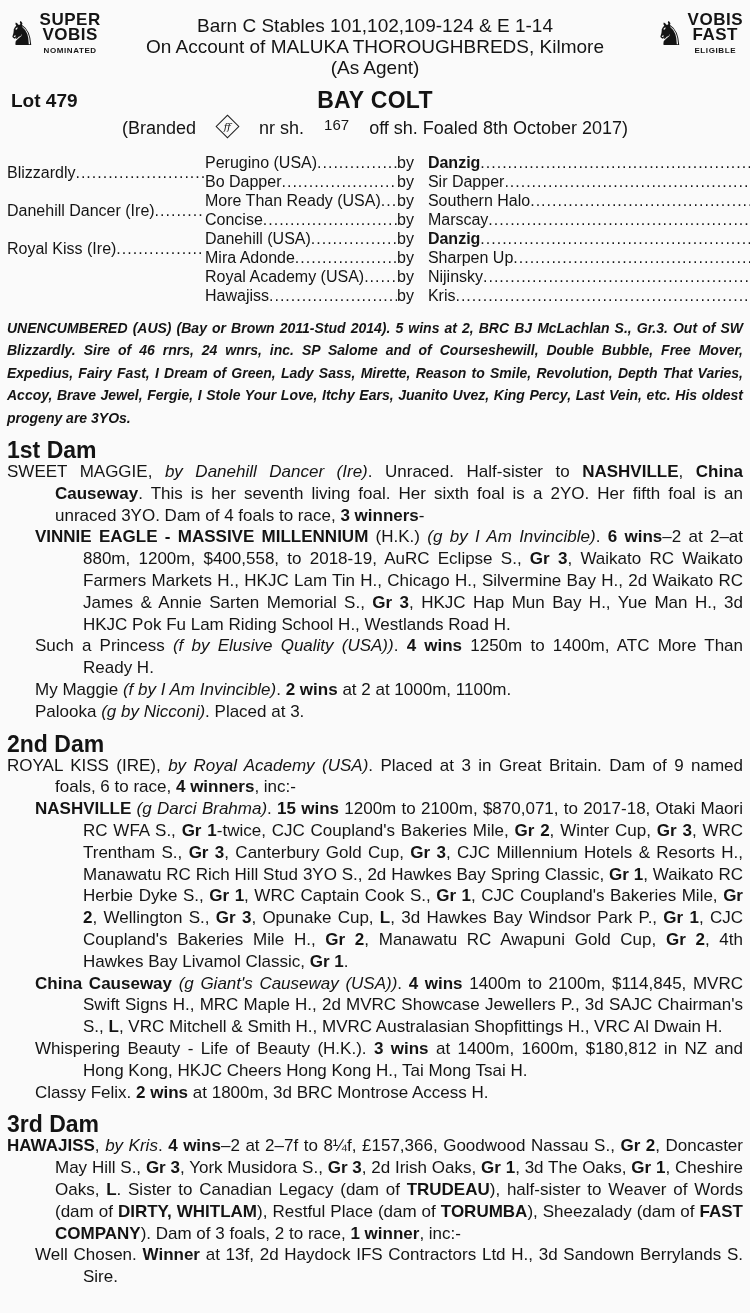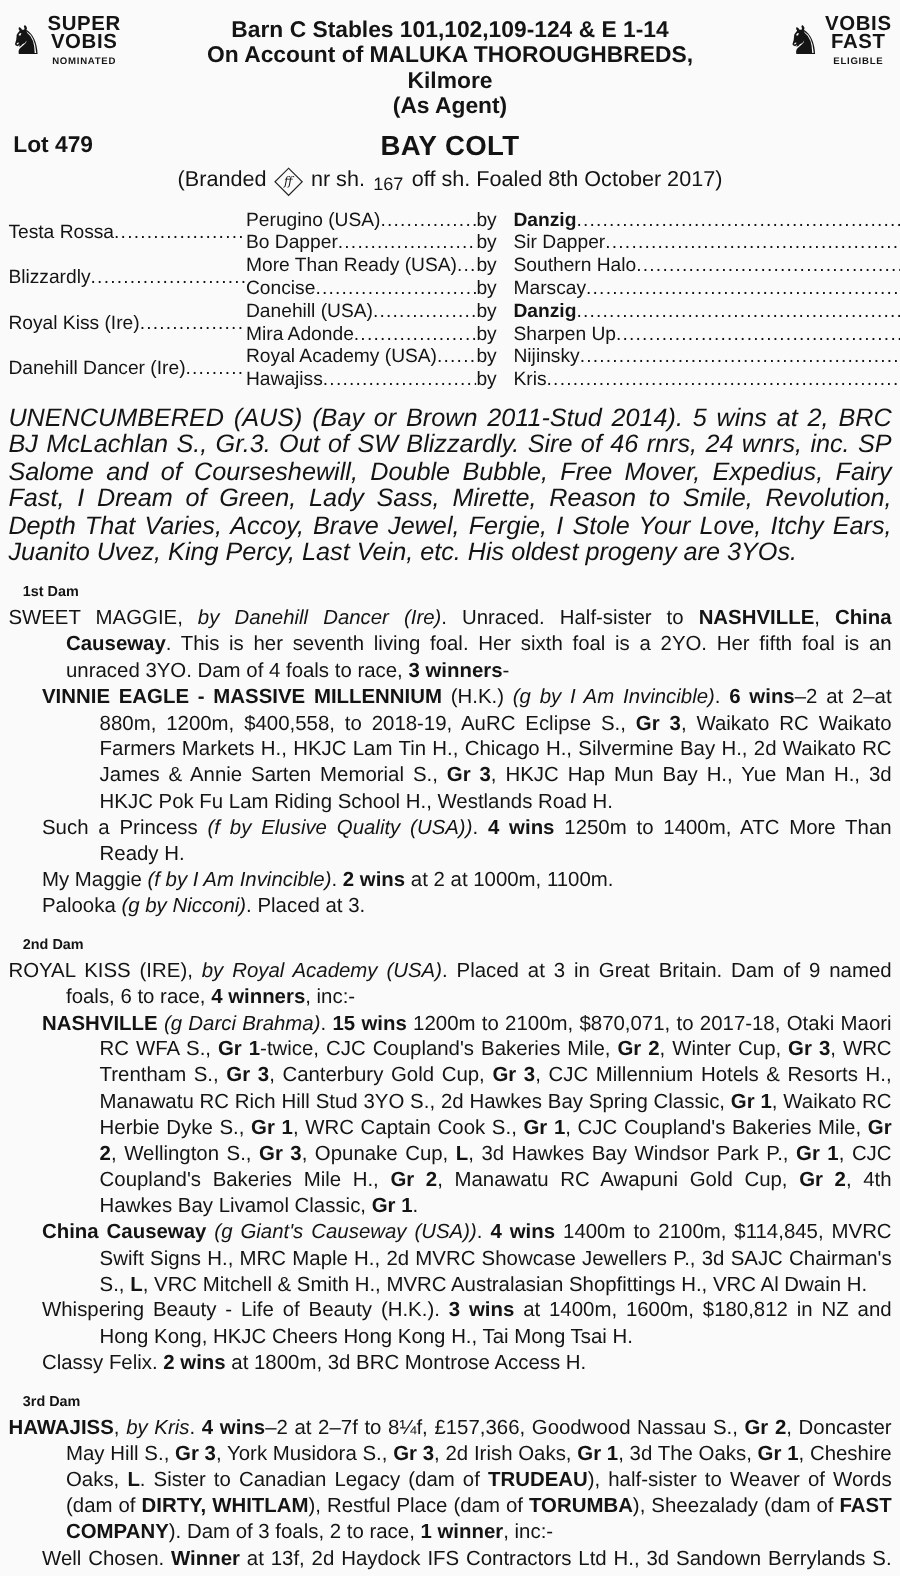--- a/index.html
+++ b/index.html
@@ -11,27 +11,27 @@
   .page{box-sizing:border-box;width:750px;height:1313px;padding:10px 7px 0 7px;}
 
   
   .hdr{display:flex;align-items:flex-start;}
   .logo{width:128px;display:flex;align-items:center;gap:3px;padding-top:2px;}
   .logo.right{justify-content:flex-end;}
   .horse{font-size:33px;line-height:30px;}
   .logo-txt{display:flex;flex-direction:column;align-items:center;}
   .logo-big{font-weight:bold;font-size:17px;line-height:15px;letter-spacing:.5px;white-space:nowrap;}
   .logo-cap{font-size:8px;font-weight:bold;letter-spacing:.6px;margin-top:4px;}
-  .hdr-center{flex:1;text-align:center;font-weight:bold;font-size:19px;line-height:21px;padding-top:5px;}
+  .hdr-center{flex:1;text-align:center;font-weight:normal;font-size:19px;line-height:21px;padding-top:5px;}
 
   .lot-row{position:relative;margin-top:9px;height:28px;}
   .lot{position:absolute;left:4px;top:3px;font-weight:bold;font-size:19px;}
   .title{text-align:center;font-weight:bold;font-size:23px;letter-spacing:.3px;}
 
-  .brand-row{margin-top:3px;font-size:18px;display:flex;justify-content:center;align-items:flex-end;gap:5px;}
+  .brand-row{margin-top:3px;font-size:18px;display:flex;justify-content:center;align-items:flex-start;gap:18px;}
   .brand-diamond{width:15px;height:15px;border:1.3px solid #222;transform:rotate(45deg);
     display:inline-flex;align-items:center;justify-content:center;margin:0 5px;background:#fafafa;}
   .bm{transform:rotate(-45deg);font-family:"DejaVu Serif",serif;font-style:italic;font-size:10px;line-height:10px;}
   .frac{display:inline-flex;flex-direction:row;align-items:center;font-size:15px;line-height:13.5px;padding:0 2px;}
 
   
   .ped{display:flex;margin-top:15px;font-size:16px;}
   .pcol1{width:182px;}
   .pcol2{width:198px;}
   .pcol3{flex:1;}
@@ -43,23 +43,23 @@
   .bold{font-weight:bold;}
   .lead{flex:1 1 auto;overflow:hidden;white-space:nowrap;}
   .lead::after{content:"....................................................................";letter-spacing:1px;}
   .pedlabel{font-variant:small-caps;padding-left:50px;line-height:19px;}
   .year{padding-left:36px;line-height:19px;}
   .g3n{width:192px;display:flex;align-items:baseline;overflow:hidden;flex:0 0 auto;}
   .g3b{flex:1;display:flex;align-items:baseline;overflow:hidden;}
   .byw{margin-right:14px;white-space:nowrap;}
 
   
-  .sirepara{font-weight:normal;font-style:italic;font-size:21px;line-height:22.4px;
+  .sirepara{font-weight:bold;font-style:italic;font-size:14px;line-height:22.4px;
     text-align:justify;margin:11px 0 0 0;}
-  .damhead{font-size:12px;line-height:22px;margin:10px 0 0 12px;font-weight:bold;}
+  .damhead{font-size:23px;line-height:22px;margin:10px 0 0 0;font-weight:bold;}
   p.p0,p.p1{font-size:17px;line-height:21.8px;text-align:justify;margin:0;}
   .p0{padding-left:48px;text-indent:-48px;}
   .p1{padding-left:76px;text-indent:-48px;}
   .b{font-weight:bold;}
   .i{font-style:italic;}
 </style>
 </head>
 <body>
 
 <div class="page">
@@ -103,39 +103,33 @@
       <span>16</span>
       <span>7</span>
     </span>
     <span>off sh. Foaled 8th October 2017)</span>
   </div>
 
   <div class="ped">
     <div class="pcol2">
       <div class="pblock2">
           <div class="nrow">
-            <span class="nm">Testa Rossa</span>
+            <span class="nm">Blizzardly</span>
             <span class="lead"></span>
           </div>
         </div>
       <div class="pblock2">
           <div class="nrow">
-            <span class="nm">Blizzardly</span>
+            <span class="nm">Danehill Dancer (Ire)</span>
             <span class="lead"></span>
           </div>
         </div>
       <div class="pblock2">
           <div class="nrow">
             <span class="nm">Royal Kiss (Ire)</span>
-            <span class="lead"></span>
-          </div>
-        </div>
-      <div class="pblock2">
-          <div class="nrow">
-            <span class="nm">Danehill Dancer (Ire)</span>
             <span class="lead"></span>
           </div>
         </div>
     </div>
     <div class="pcol3">
       <div class="prow">
           <span class="g3n">
             <span class="nm">Perugino (USA)</span>
             <span class="lead"></span>
           </span>

